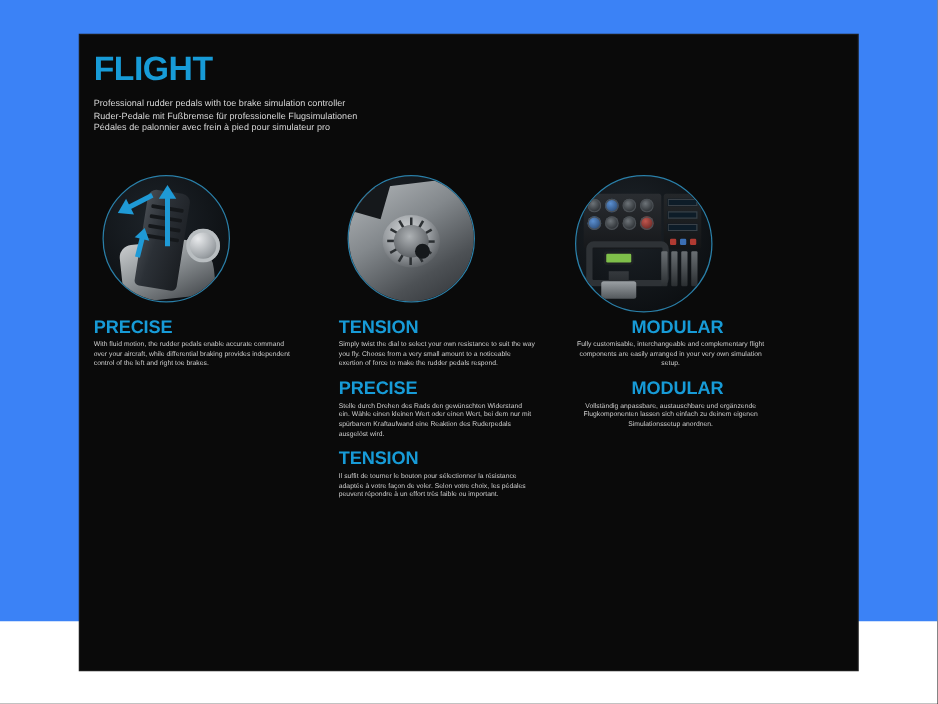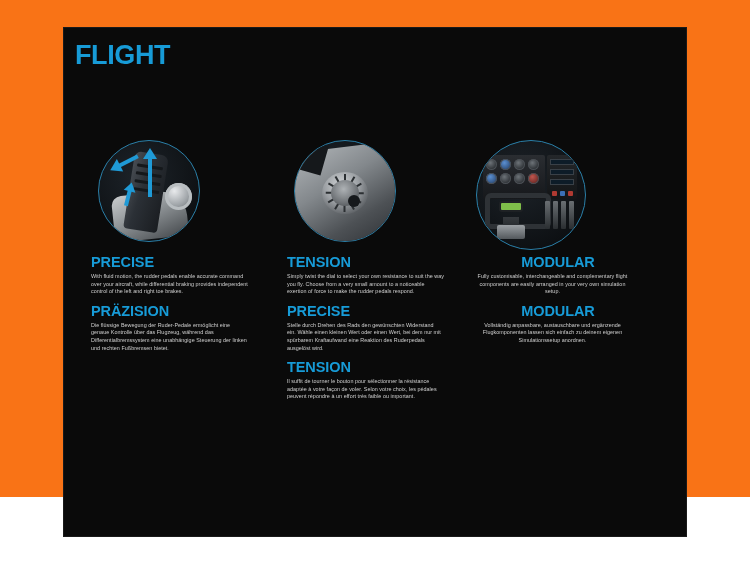--- a/index.html
+++ b/index.html
@@ -11,21 +11,21 @@
     height: 563px;
     background: #ffffff;
     font-family: "Liberation Sans", sans-serif;
     overflow: hidden;
   }
 
   #page {
     position: relative;
     width: 750px;
     height: 497px;
-    background: #f97316;
+    background: #3b82f6;
   }
 
   
   #panel {
     position: absolute;
     left: 64px;
     top: 28px;
     width: 622px;
     height: 508px;
     background: #0a0a0a;
@@ -57,21 +57,20 @@
     line-height: 9.6px;
     letter-spacing: 0.05px;
     white-space: nowrap;
   }
 
   
   .column {
     position: absolute;
     top: 112px;
     width: 168px;
-    margin-left: 16px;
   }
   #col-0 { left: 11px; }
   #col-1 { left: 207px; }
   #col-2 { left: 394px; text-align: center; }
 
   
   .figure {
     position: relative;
     width: 150px;
     height: 103px;
@@ -367,20 +366,25 @@
   }
 </style>
 </head>
 <body>
 
 <div id="page">
   <div id="panel">
 
     <div id="header">
       <div class="title-line">FLIGHT</div>
+      <div id="subtitles">
+        <div class="subtitle-line">Professional rudder pedals with toe brake simulation controller</div>
+        <div class="subtitle-line">Ruder-Pedale mit Fußbremse für professionelle Flugsimulationen</div>
+        <div class="subtitle-line">Pédales de palonnier avec frein à pied pour simulateur pro</div>
+      </div>
     </div>
 
     <div class="column" id="col-0">
       <div class="figure">
         <div class="circle-frame">
           <div class="pedal-base"></div>
           <div class="pedal-knob"></div>
           <div class="pedal-body">
             <div class="pedal-tread" style="top:12px"></div>
             <div class="pedal-tread" style="top:20px"></div>
@@ -389,24 +393,20 @@
           </div>
           <div class="arrow arrow-up"></div>
           <div class="arrow arrow-diag"></div>
           <div class="arrow arrow-small"></div>
         </div>
       </div>
 
       <div class="tier">
         <div class="feature-heading">PRECISE</div>
         <div class="feature-body">With fluid motion, the rudder pedals enable accurate command over your aircraft, while differential braking provides independent control of the left and right toe brakes.</div>
-      </div>
-      <div class="tier">
-        <div class="feature-heading">PRÄZISION</div>
-        <div class="feature-body">Die flüssige Bewegung der Ruder-Pedale ermöglicht eine genaue Kontrolle über das Flugzeug, während das Differentialbremssystem eine unabhängige Steuerung der linken und rechten Fußbremsen bietet.</div>
       </div>
     </div>
 
     <div class="column" id="col-1">
       <div class="figure">
         <div class="circle-frame">
           <div class="plate"></div>
           <div class="plate-notch"></div>
           <div class="dial">
             <div class="dial-tick" style="transform:rotate(0deg)"></div>

